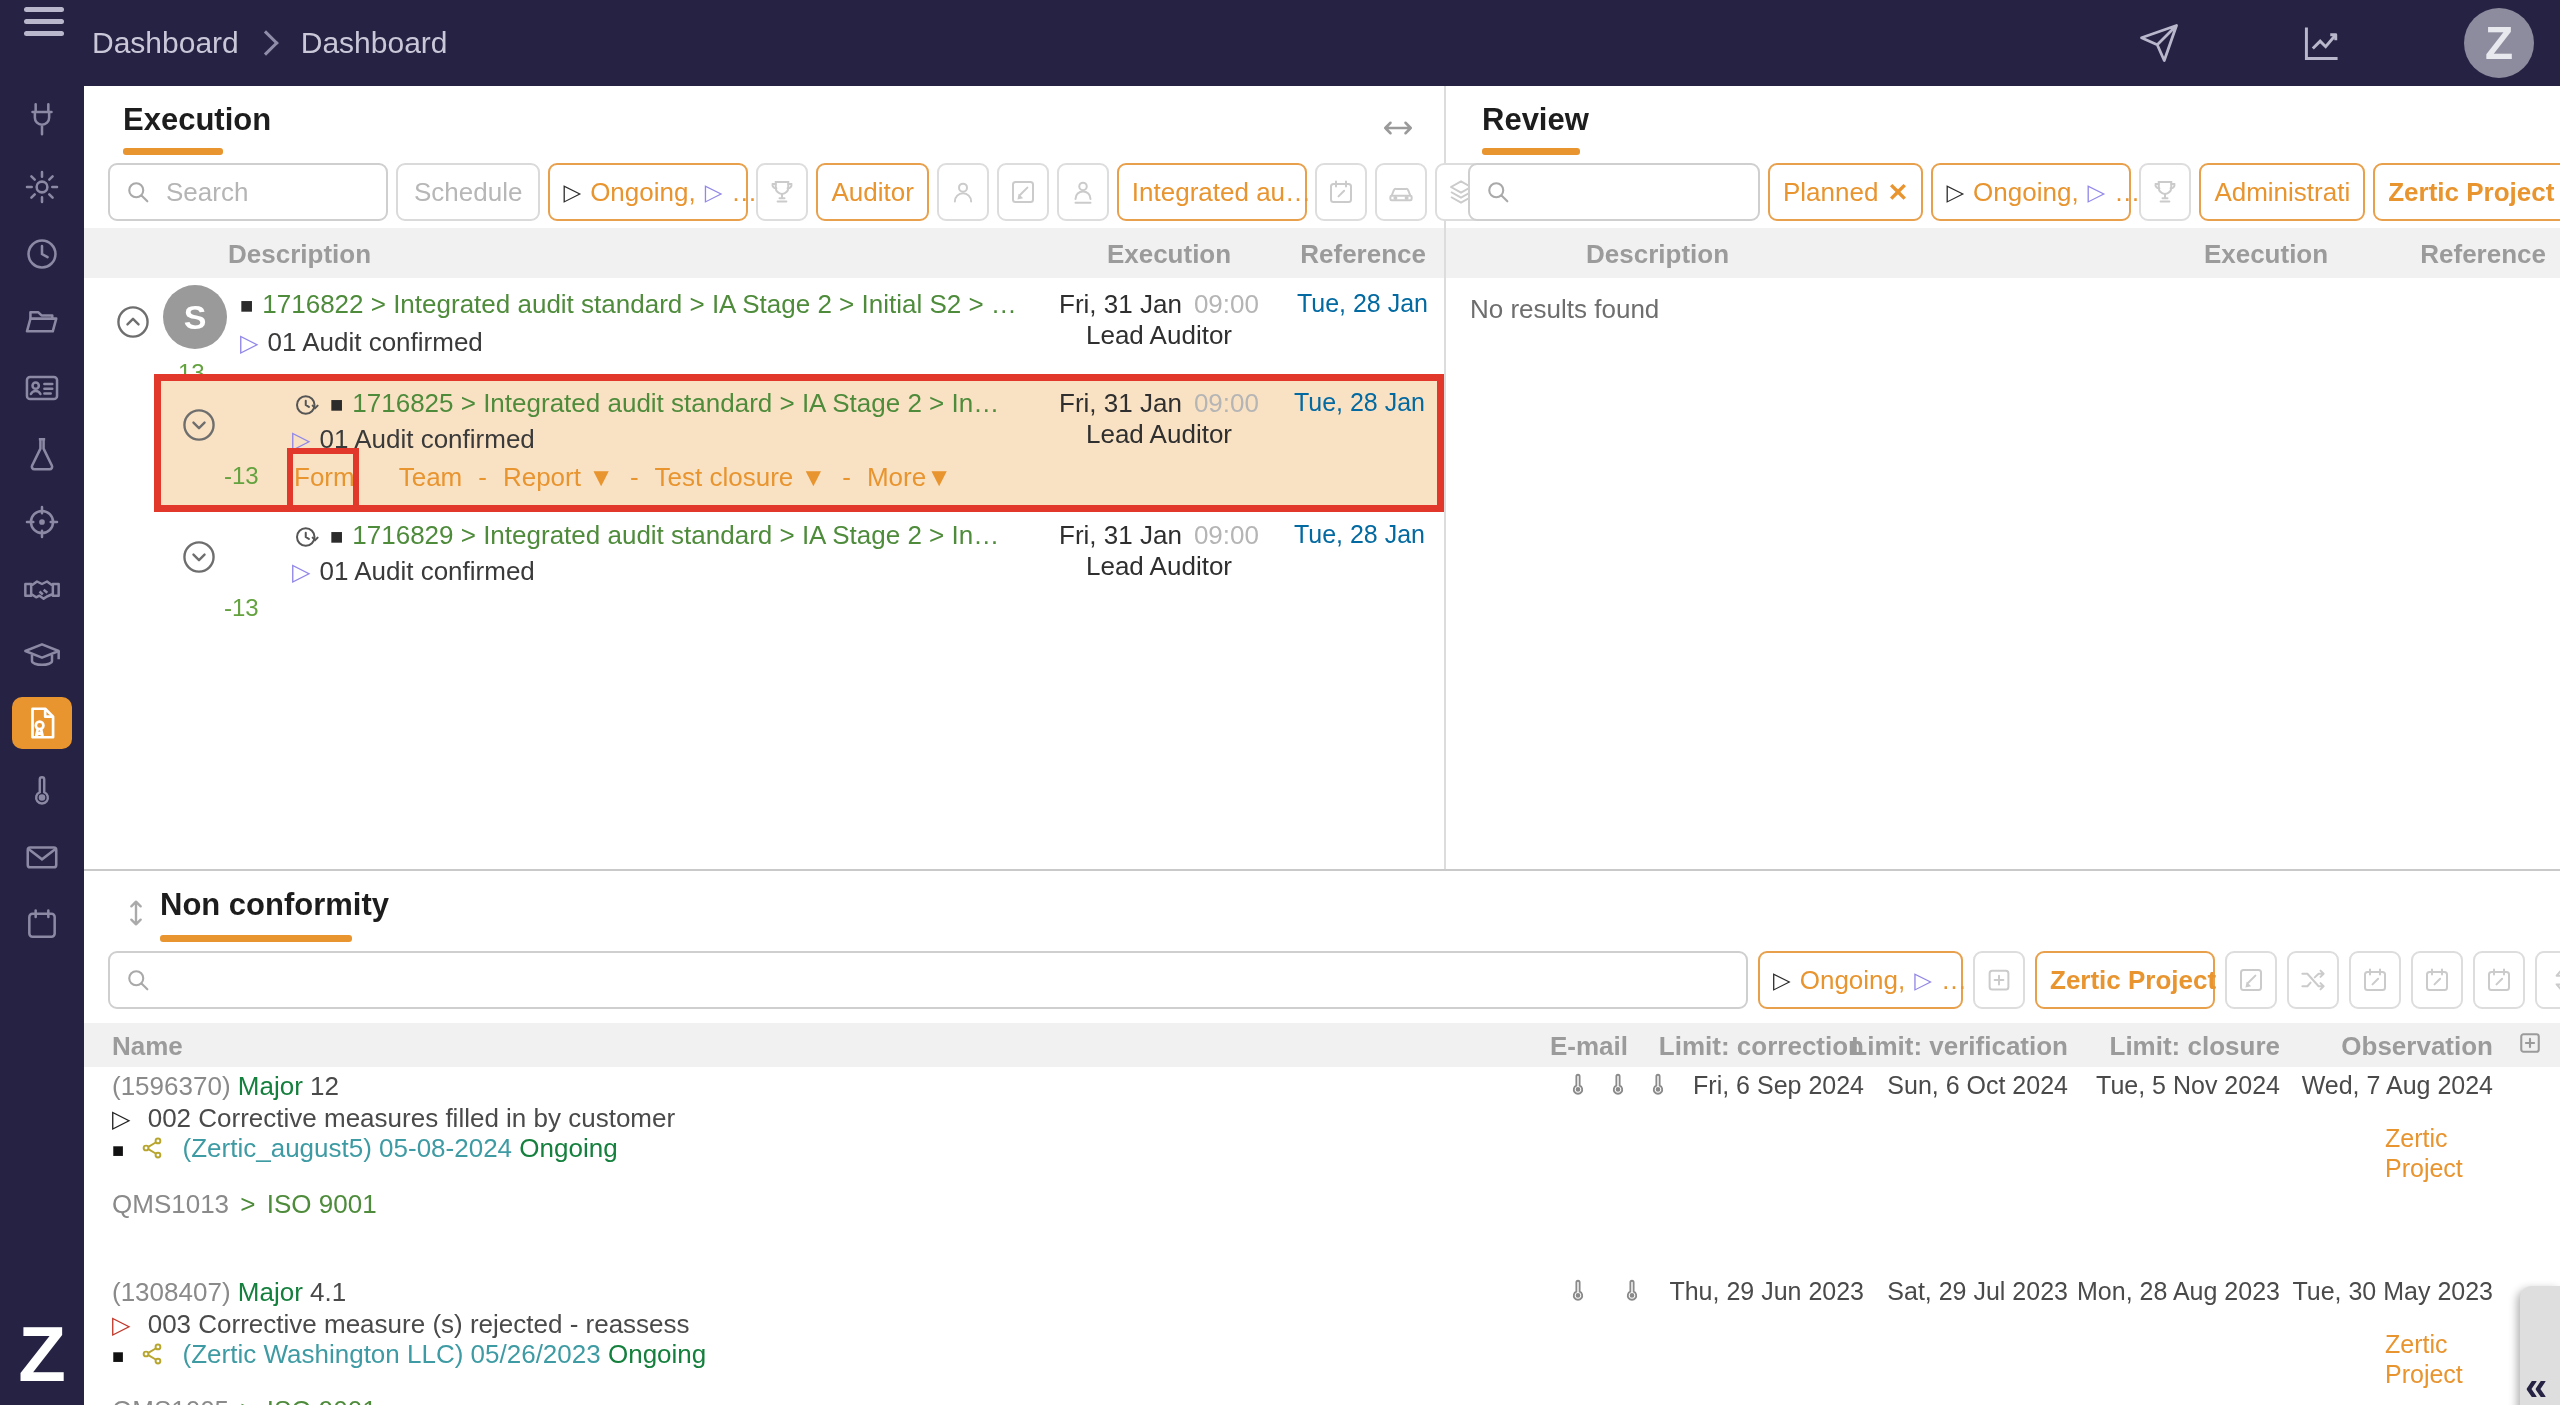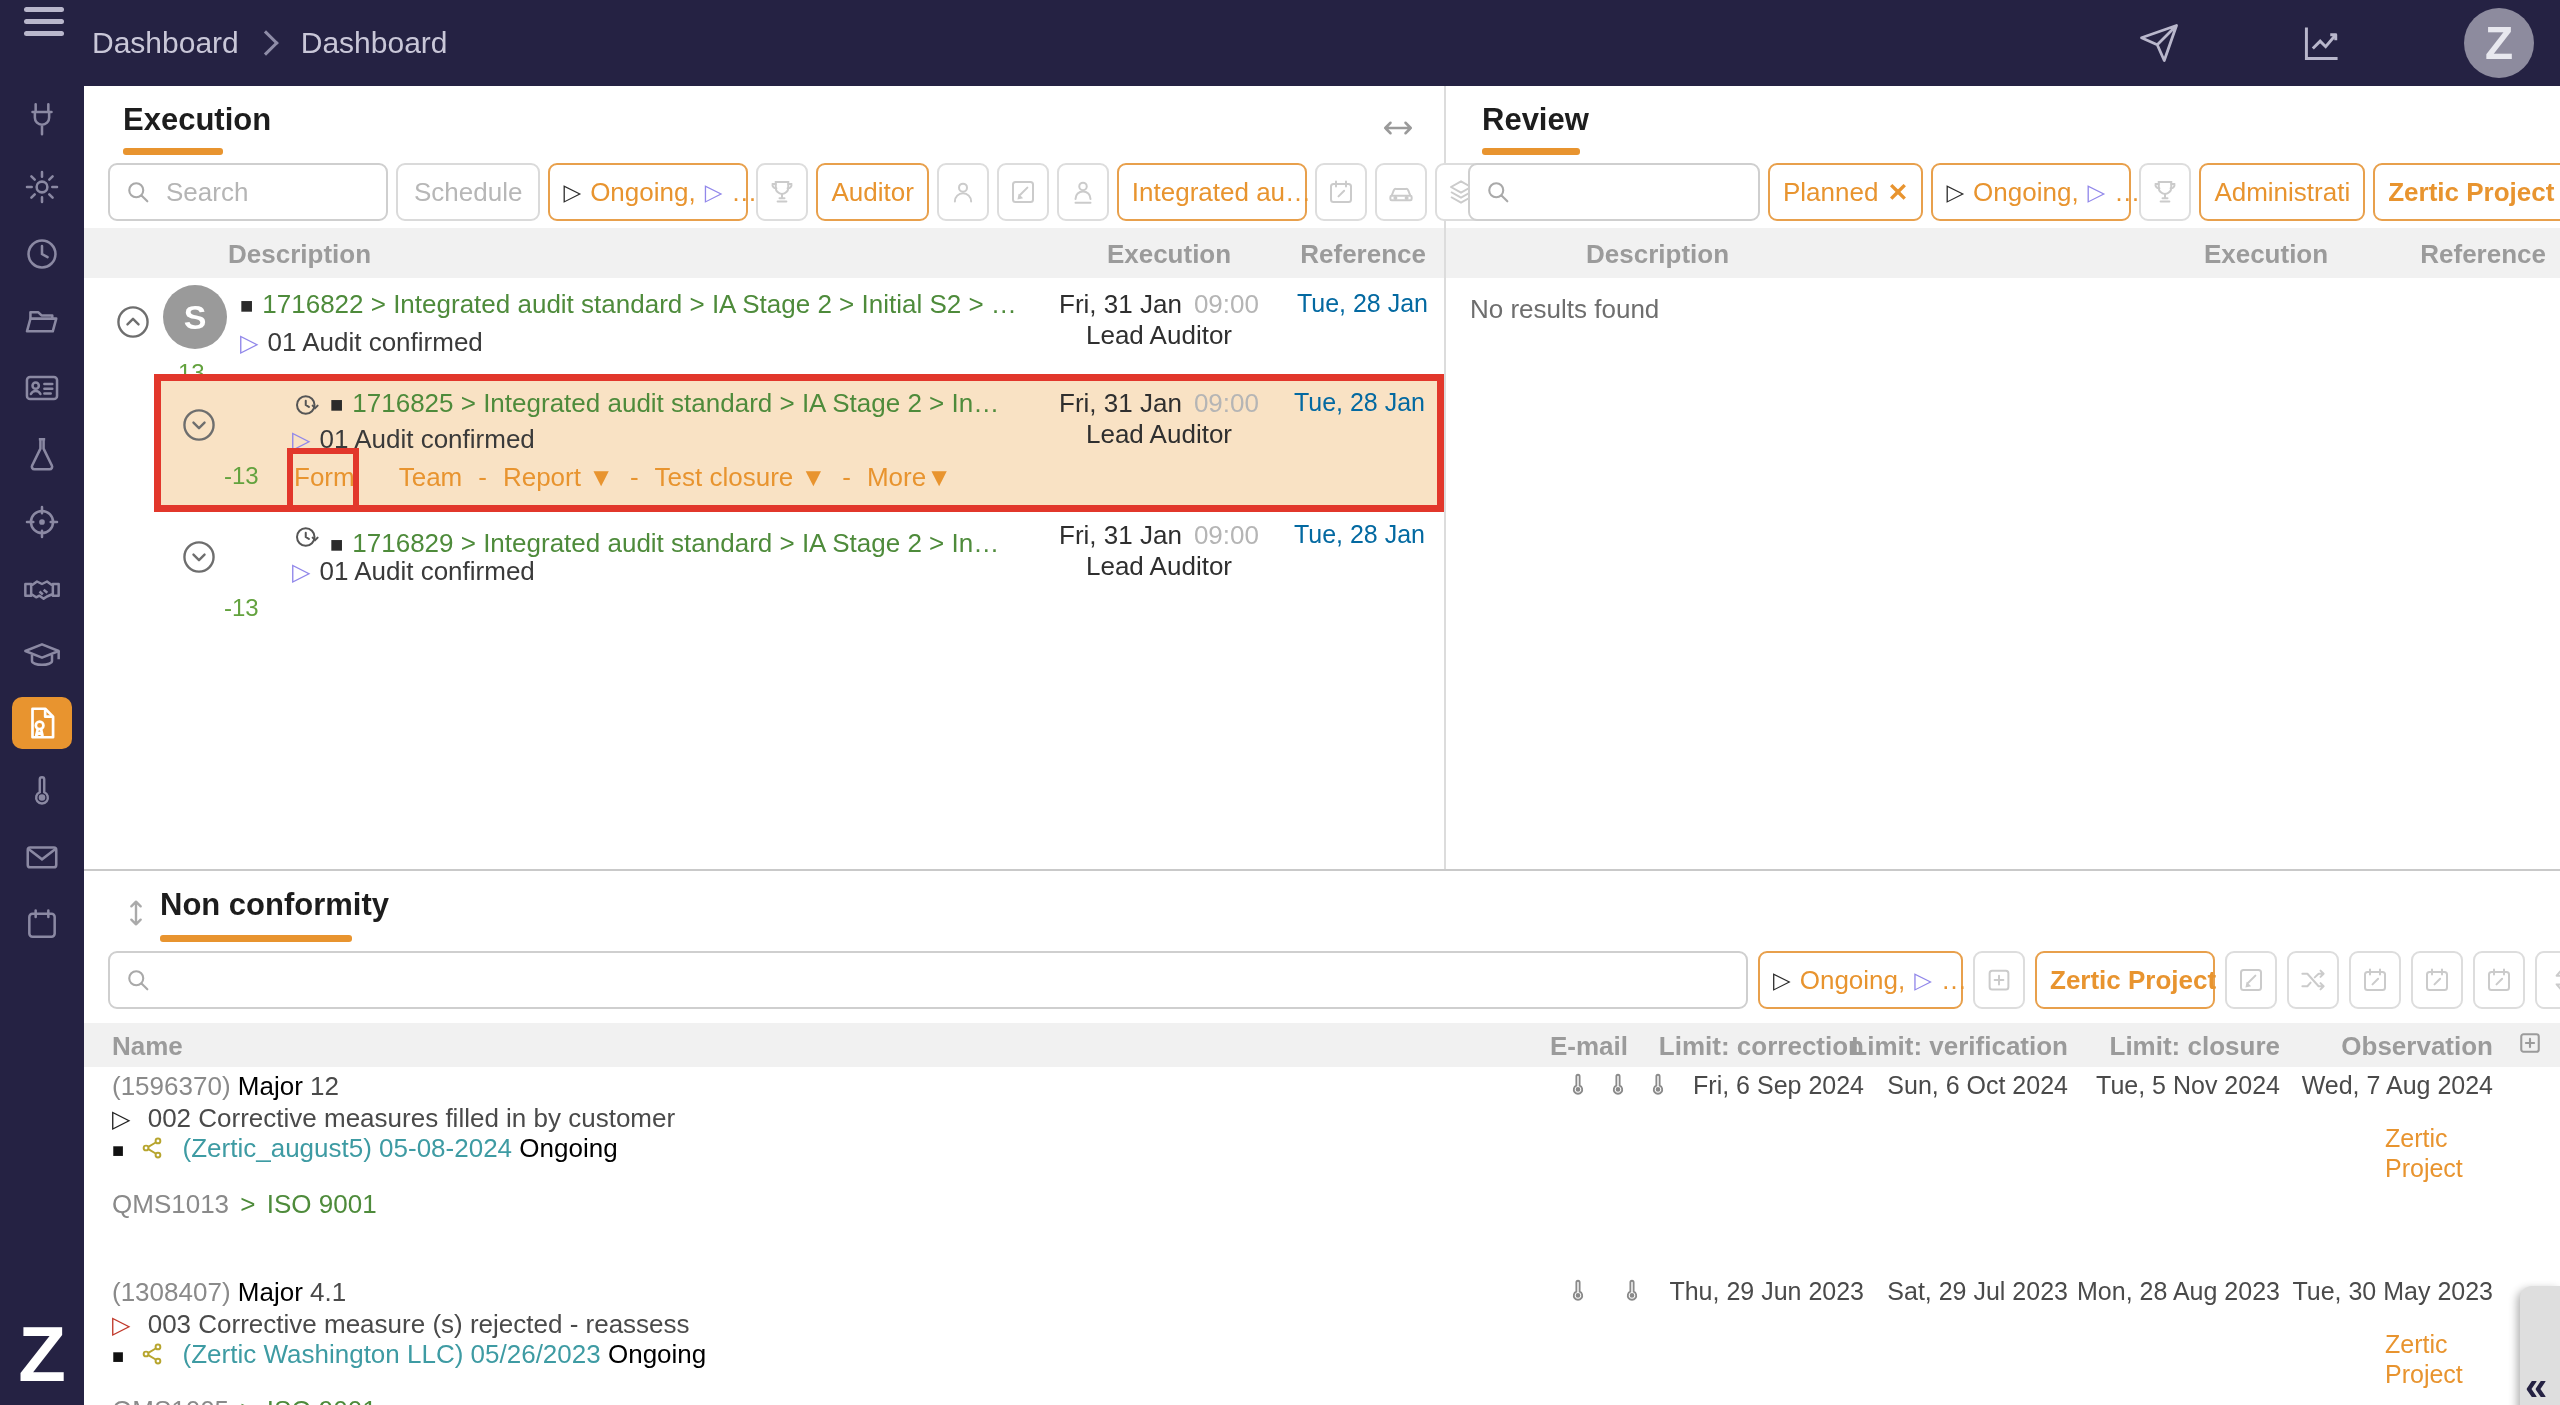--- a/index.html
+++ b/index.html
@@ -86,21 +86,21 @@
   .nc{position:absolute;left:0;top:785px;width:2476px;height:534px;overflow:hidden}
   .nc-handle{position:absolute;left:36px;top:26px;color:#aaa}
   .nc .panel-title{position:absolute;left:76px;top:16px}
   .nc .underline{position:absolute;left:76px;top:64px;width:192px}
   .nc .filterbar{position:absolute;left:24px;top:80px;gap:10px}
   .nc .thead{left:0;top:152px;width:2476px;height:44px}
   .nc .thead span{top:8px}
   .ncrow{position:absolute;left:0;width:2476px;font-size:26px}
   .nc-l{position:absolute;left:28px;white-space:nowrap}
   .idgrey{color:#8a8a8a}
-  .maroon{color:#000000}
+  .maroon{color:#15803d}
   .dk{color:#4a4a4a}
   .mk-blk{color:#222;margin-right:10px;font-size:24px}
   .mk-red{color:#c0392b;margin-right:10px;font-size:24px}
   .sq{color:#111;margin-right:8px;font-size:20px}
   .teal{color:#3e9ba3}
   .shareic{color:#b7a52e;display:inline-block;vertical-align:-4px;margin-right:10px}
   .therms{position:absolute;display:flex;gap:14px;color:#8a8a8a}
   .ncdate{position:absolute;color:#4a4a4a;font-size:25px;white-space:nowrap}
   .ncproj{position:absolute;color:#e8942f;font-size:25px;width:120px;line-height:30px}
   
@@ -416,21 +416,21 @@
               <circle cx="12" cy="12" r="9.2"></circle>
               <path d="M8.5 10.5 12 14l3.5-3.5"></path>
             </svg>
           </span>
         <span class="clockic" style="left:134px;top:6px">
             <svg width="30" height="30" viewBox="0 0 24 24" fill="none" stroke="currentColor" stroke-width="1.6" stroke-linecap="round">
               <circle cx="11" cy="12" r="7"></circle>
               <path d="M11 8.5V12l2.5 1.5M16.5 12.5l2 2 2-2"></path>
             </svg>
           </span>
-        <div style="position:absolute;left:172px;top:12px;white-space:nowrap"><span class="bullet">■</span><span class="green">1716829 &gt; Integrated audit standard &gt; IA Stage 2 &gt; In…</span></div>
+        <div style="position:absolute;left:172px;top:4px;white-space:nowrap"><span class="bullet">■</span><span class="green">1716829 &gt; Integrated audit standard &gt; IA Stage 2 &gt; In…</span></div>
         <div style="position:absolute;left:134px;top:40px;color:#3a3a3a"><span class="mkp">▷</span><span>01 Audit confirmed</span></div>
         <span class="delta" style="left:66px;top:78px">-13</span>
         <div class="exec-col" style="left:846px;top:4px">
           <span>Fri, 31 Jan</span><span class="time">09:00</span>
           <div class="role">Lead Auditor</div>
         </div>
         <span class="ref" style="right:15px;top:4px">Tue, 28 Jan</span>
       </div>
     </div>
 

